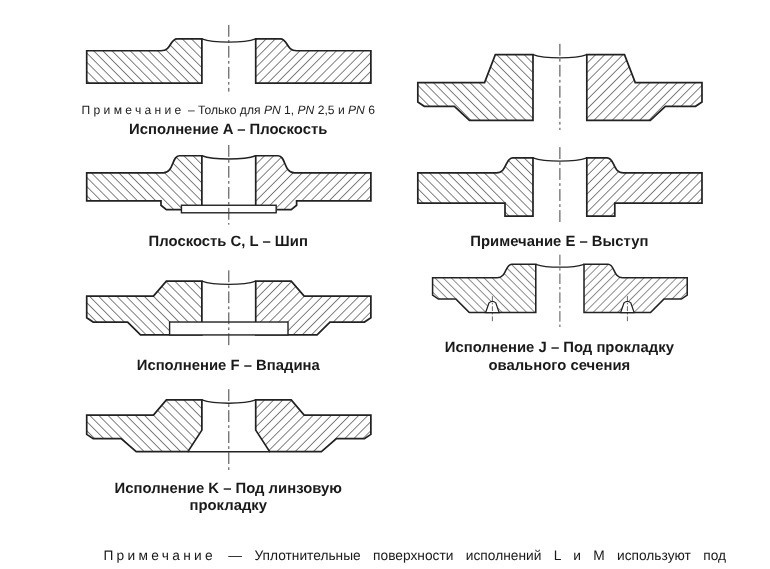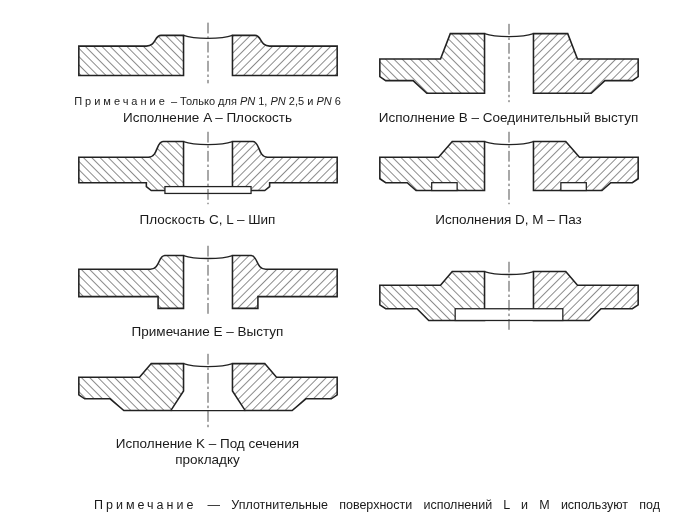--- a/index.html
+++ b/index.html
@@ -9,21 +9,21 @@
   .fig{display:flex;flex-direction:column;align-items:center;justify-content:flex-end;}
   .grid > .fig:nth-child(odd){padding-left:28px;}
   .grid > .fig:nth-child(even){padding-right:24px;}
   .draw{display:block;margin-bottom:3px;}
   .half{fill:url(#hp);stroke:#222;stroke-width:1.6;stroke-linejoin:miter;}
   .sag{fill:none;stroke:#222;stroke-width:1.3;}
   .cl{stroke:#3a3a3a;stroke-width:0.9;stroke-dasharray:11 3 2.5 3;}
   .ncl{stroke:#3a3a3a;stroke-width:0.8;stroke-dasharray:5 2 1.5 2;}
   .ins{fill:#fff;stroke:#222;stroke-width:1.3;}
   .edge{stroke:#222;stroke-width:1.4;}
-  .cap{font-size:13.5px;line-height:1.18;text-align:center;color:#1a1a1a;}
+  .cap{font-size:13.5px;line-height:1.18;text-align:center;color:#1a1a1a;font-weight:bold;}
   .cap-narrow{max-width:218px;}
   .subnote{font-size:11px;color:#222;margin:2px 0 3px 0;white-space:nowrap;}
   .spaced{letter-spacing:3px;}
   .bottomnote{margin:28px 24px 0 28px;font-size:12.5px;line-height:1.5;text-align:justify;text-indent:36px;word-spacing:2px;color:#1a1a1a;}
 </style>
 </head>
 <body>
 
 <svg width="0" height="0" style="position:absolute" aria-hidden="true">
   <defs>
@@ -47,74 +47,76 @@
       <div class="cap">Исполнение A – Плоскость</div>
     </div>
 
     <div class="fig">
       <svg class="draw" width="274" height="88" viewBox="0 0 280 88">
         <path class="half" d="M115,14 L80,14 L70,40 L8,40 L8,58 L14,62 L42,62 L56,75 L115,75 Z"></path>
         <path class="half" d="M115,14 L80,14 L70,40 L8,40 L8,58 L14,62 L42,62 L56,75 L115,75 Z" transform="translate(280 0) scale(-1 1)"></path>
         <path class="sag" d="M115,14 C126,18 154,18 165,14"></path>
         <line class="cl" x1="140" y1="4" x2="140" y2="84"></line>
       </svg>
-      <div class="cap">Исполнение B – Соединительный выступ</div>
     </div>
 
     <div class="fig">
       <svg class="draw" width="274" height="82" viewBox="0 0 280 82">
         <path class="half" d="M115,14 L94,14 C87,14 89,30 79,30 L8,30 L8,56 L77,56 L77,60 L82,64 L115,64 Z"></path>
         <path class="half" d="M115,14 L94,14 C87,14 89,30 79,30 L8,30 L8,56 L77,56 L77,60 L82,64 L115,64 Z" transform="translate(280 0) scale(-1 1)"></path>
         <rect class="ins" x="96" y="60" width="88" height="7"></rect>
         <path class="sag" d="M115,14 C126,18 154,18 165,14"></path>
         <line class="cl" x1="140" y1="4" x2="140" y2="78"></line>
       </svg>
       <div class="cap">Плоскость C, L – Шип</div>
     </div>
 
-    <div class="fig">
-      <svg class="draw" width="274" height="82" viewBox="0 0 280 82">
-        <path class="half" d="M115,14 L82,14 L68,30 L8,30 L8,52 L14,56 L36,56 L45,64 L115,64 Z"></path>
-        <path class="half" d="M115,14 L82,14 L68,30 L8,30 L8,52 L14,56 L36,56 L45,64 L115,64 Z" transform="translate(280 0) scale(-1 1)"></path>
-        <rect class="ins" x="61" y="56" width="26" height="8"></rect>
-        <rect class="ins" x="193" y="56" width="26" height="8"></rect>
-        <path class="sag" d="M115,14 C126,18 154,18 165,14"></path>
-        <line class="cl" x1="140" y1="4" x2="140" y2="78"></line>
-      </svg>
-      <div class="cap">Исполнения D, M – Паз</div>
-    </div>
 
     <div class="fig">
       <svg class="draw" width="274" height="80" viewBox="0 0 280 80">
         <path class="half" d="M115,14 L96,14 C89,14 91,28 81,28 L8,28 L8,56 L89,56 L89,68 L115,68 Z"></path>
         <path class="half" d="M115,14 L96,14 C89,14 91,28 81,28 L8,28 L8,56 L89,56 L89,68 L115,68 Z" transform="translate(280 0) scale(-1 1)"></path>
         <path class="sag" d="M115,14 C126,18 154,18 165,14"></path>
         <line class="cl" x1="140" y1="4" x2="140" y2="76"></line>
       </svg>
       <div class="cap">Примечание E – Выступ</div>
     </div>
 
     <div class="fig">
       <svg class="draw" width="274" height="80" viewBox="0 0 280 80">
         <path class="half" d="M115,14 L82,14 L70,28 L8,28 L8,48 L14,52 L46,52 L58,64 L115,64 Z"></path>
         <path class="half" d="M115,14 L82,14 L70,28 L8,28 L8,48 L14,52 L46,52 L58,64 L115,64 Z" transform="translate(280 0) scale(-1 1)"></path>
         <rect class="ins" x="85" y="52" width="110" height="12"></rect>
         <path class="sag" d="M115,14 C126,18 154,18 165,14"></path>
         <line class="cl" x1="140" y1="4" x2="140" y2="76"></line>
       </svg>
+      <div class="cap">Исполнение F – Впадина</div>
     </div>
 
+    <div class="fig">
+      <svg class="draw" width="274" height="88" viewBox="0 0 280 88">
+        <path class="half" d="M115,14 L90,14 C83,14 85,28 75,28 L8,28 L8,46 L14,50 L32,50 L46,64 L115,64 Z"></path>
+        <path class="half" d="M115,14 L90,14 C83,14 85,28 75,28 L8,28 L8,46 L14,50 L32,50 L46,64 L115,64 Z" transform="translate(280 0) scale(-1 1)"></path>
+        <path class="ins" d="M63,64 L66.5,54 Q70,51 73.5,54 L77,64 Z"></path>
+        <path class="ins" d="M203,64 L206.5,54 Q210,51 213.5,54 L217,64 Z"></path>
+        <line class="ncl" x1="70" y1="47" x2="70" y2="74"></line>
+        <line class="ncl" x1="210" y1="47" x2="210" y2="74"></line>
+        <path class="sag" d="M115,14 C126,18 154,18 165,14"></path>
+        <line class="cl" x1="140" y1="4" x2="140" y2="82"></line>
+      </svg>
+      <div class="cap cap-narrow">Исполнение J – Под прокладку овального сечения</div>
+    </div>
 
     <div class="fig">
       <svg class="draw" width="274" height="84" viewBox="0 0 280 84">
         <path class="half" d="M115,14 L82,14 L70,28 L8,28 L8,46 L14,50 L40,50 L54,62 L102,62 L115,42 Z"></path>
         <path class="half" d="M115,14 L82,14 L70,28 L8,28 L8,46 L14,50 L40,50 L54,62 L102,62 L115,42 Z" transform="translate(280 0) scale(-1 1)"></path>
         <line class="edge" x1="102" y1="62" x2="178" y2="62"></line>
         <path class="sag" d="M115,14 C126,18 154,18 165,14"></path>
         <line class="cl" x1="140" y1="4" x2="140" y2="80"></line>
       </svg>
-      <div class="cap cap-narrow">Исполнение K – Под сечения прокладку</div>
+      <div class="cap cap-narrow">Исполнение K – Под линзовую прокладку</div>
     </div>
 
   </div>
 
   <p class="bottomnote"><span class="spaced">Примечание</span> <span>— Уплотнительные поверхности исполнений L и M используют под фторопластовые прокладки.</span></p>
 </div>
 
 </body></html>

